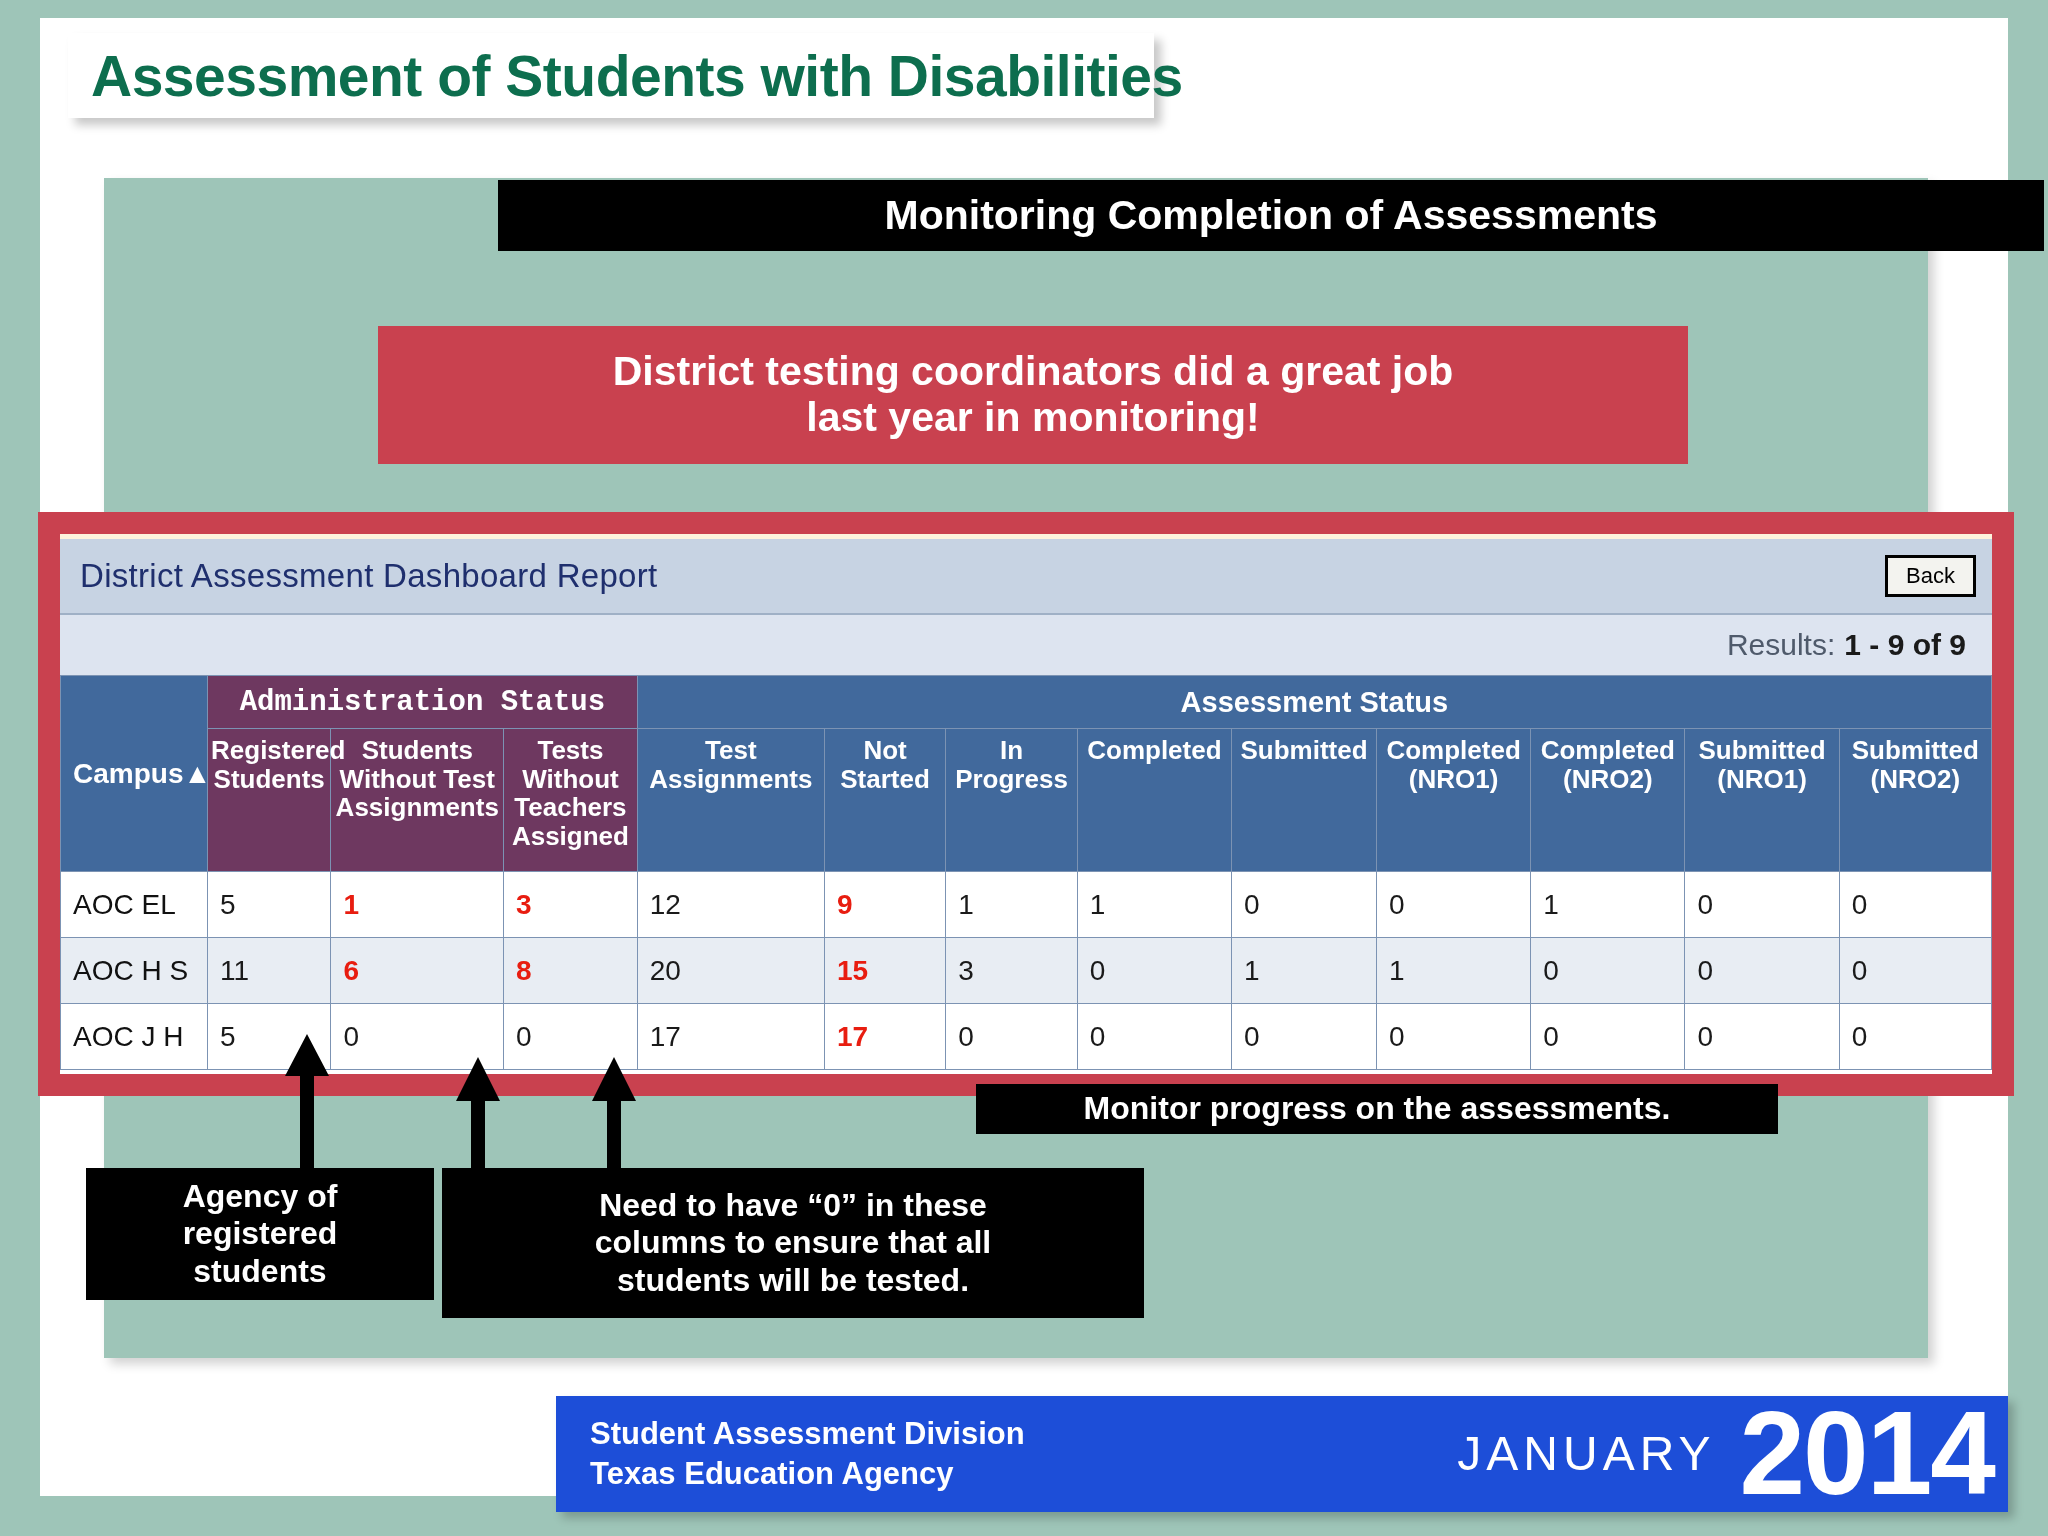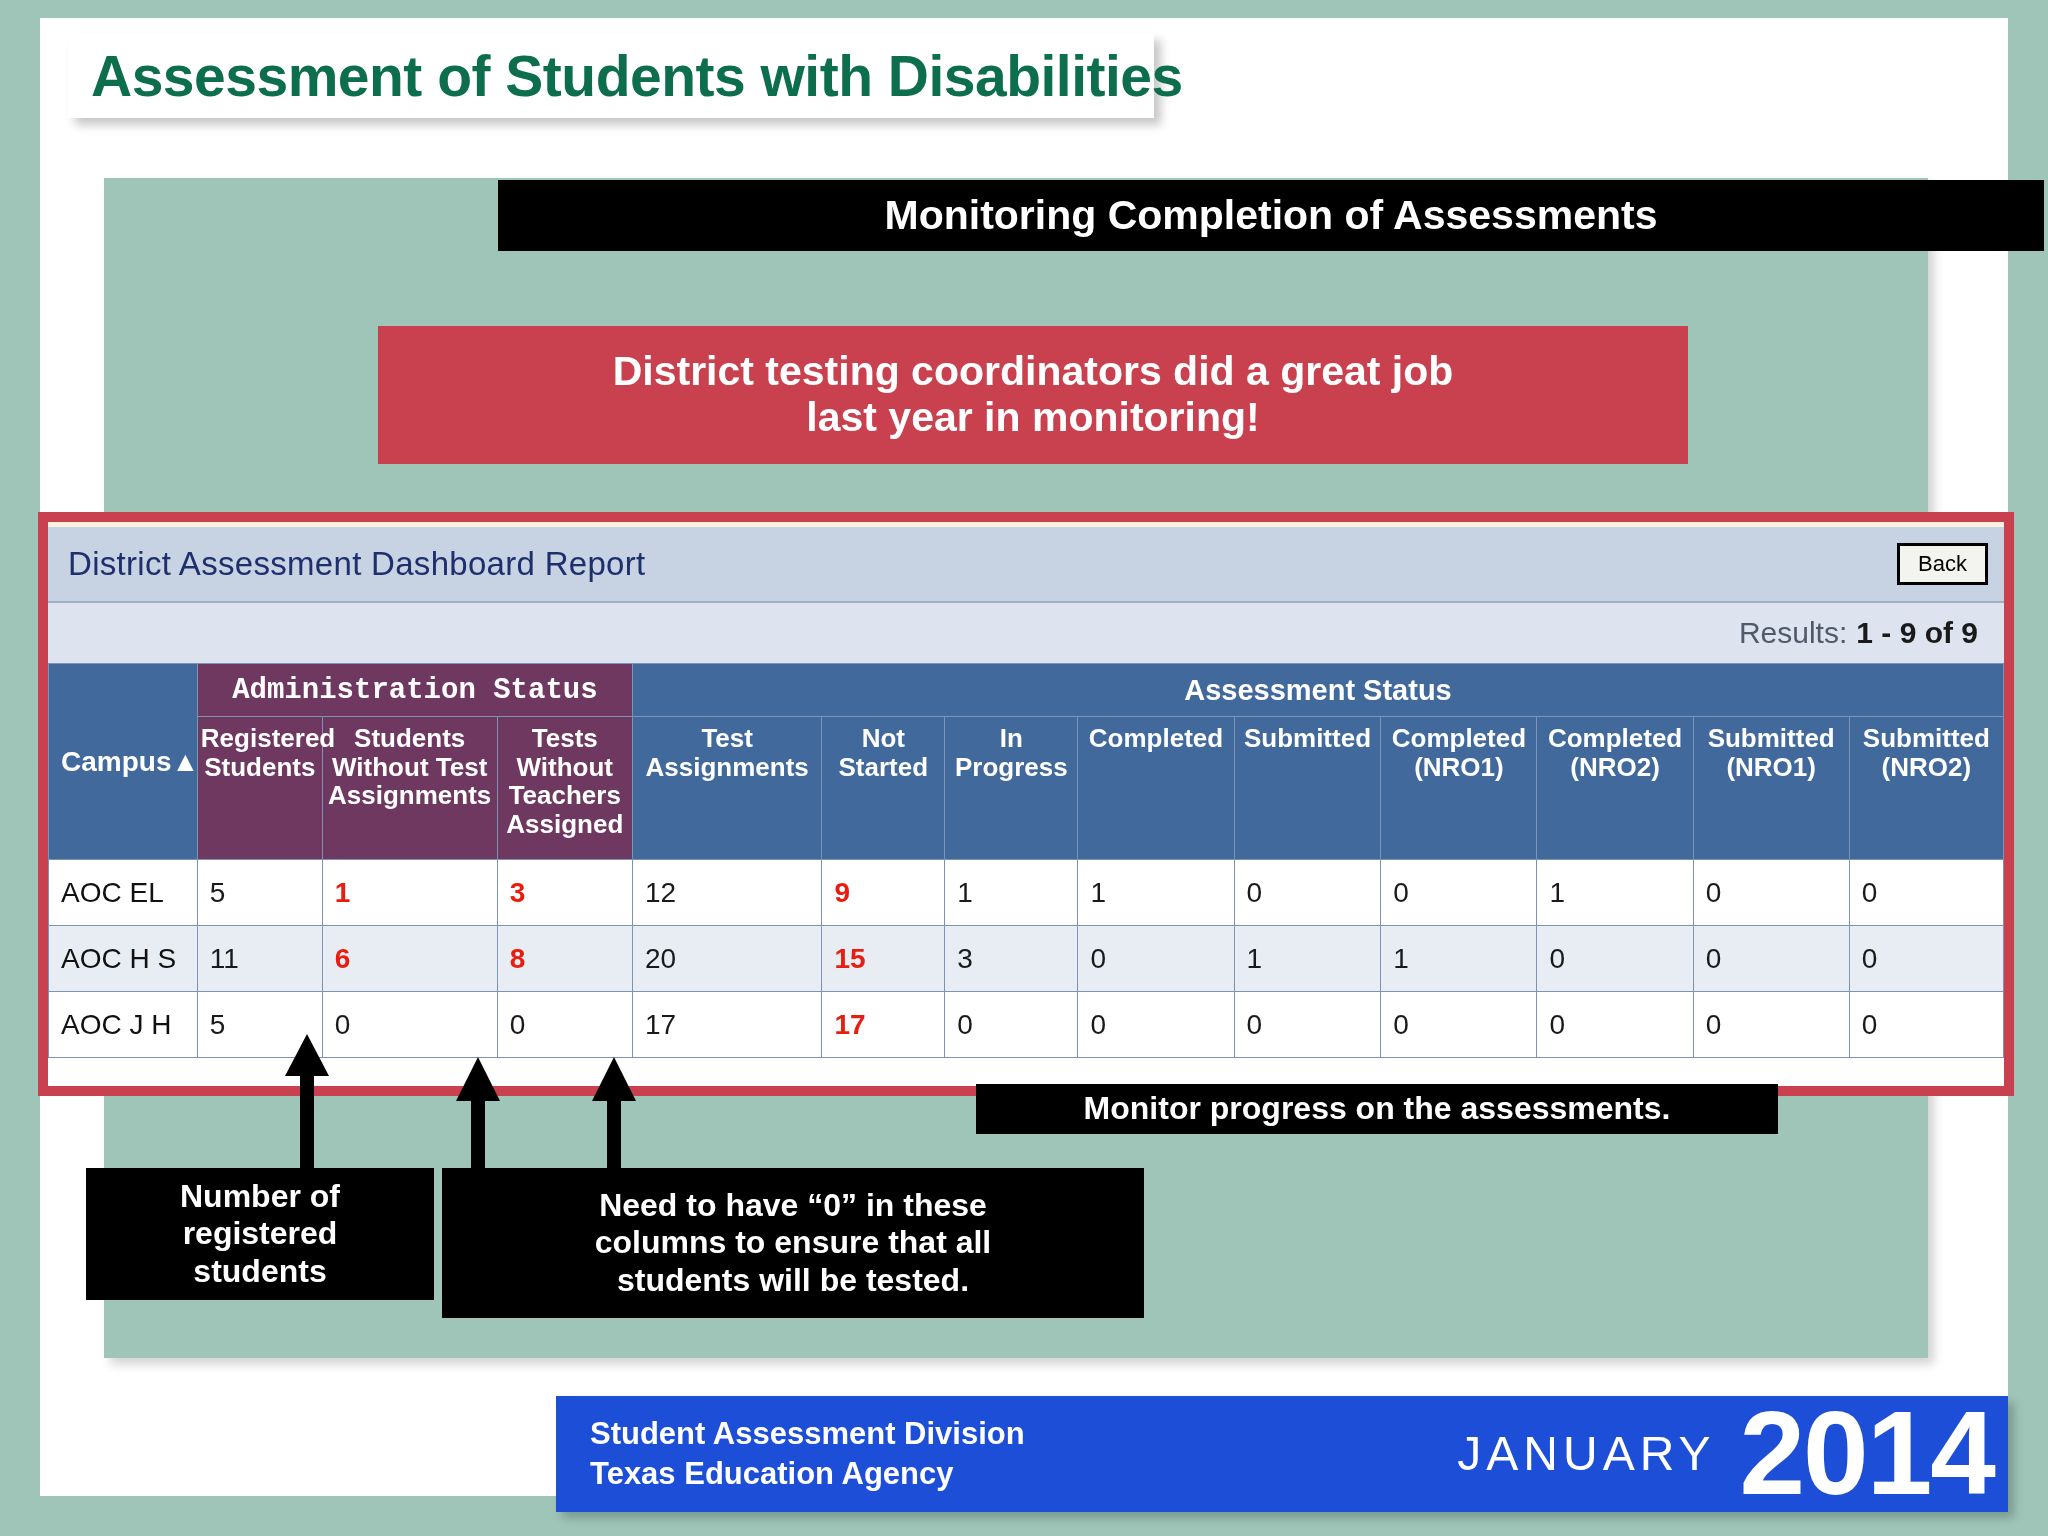--- a/index.html
+++ b/index.html
@@ -55,21 +55,21 @@
     display:flex;flex-direction:column;align-items:center;justify-content:center;
   }
   .red-line{
     color:#ffffff;font-size:41px;font-weight:bold;line-height:1.12;white-space:nowrap;
   }
 
   
   #report-frame{
     position:absolute;left:38px;top:512px;width:1976px;height:584px;
     background:#c9414f;
-    padding:10px;box-sizing:border-box;
+    padding:22px;box-sizing:border-box;
   }
   #report-inner{
     width:100%;height:100%;
     background:#ffffff;
     display:flex;flex-direction:column;
     box-sizing:border-box;
     overflow:hidden;
   }
   #report-topline{height:5px;background:#fdf3dd;}
 
@@ -301,21 +301,21 @@
   <svg class="arrow" style="left:454px;top:1053px;height:178px;" viewBox="0 0 48 178">
     <path d="M24 4 L46 48 L31 48 L31 178 L17 178 L17 48 L2 48 Z" fill="#000"></path>
   </svg>
   <svg class="arrow" style="left:590px;top:1053px;height:178px;" viewBox="0 0 48 178">
     <path d="M24 4 L46 48 L31 48 L31 178 L17 178 L17 48 L2 48 Z" fill="#000"></path>
   </svg>
 
   <div class="callout" id="callout-monitor" style="left:976px;top:1084px;width:802px;height:50px;">Monitor progress on the assessments.</div>
 
   <div class="callout" id="callout-registered" style="left:86px;top:1168px;width:348px;height:132px;flex-direction:column;">
-    <span style="white-space:pre-line;">Number of
+    <span style="white-space:pre-line;">Agency of
 registered
 students</span>
   </div>
 
   <div class="callout" id="callout-zeros" style="left:442px;top:1168px;width:702px;height:150px;flex-direction:column;">
     <span style="white-space:pre-line;">Need to have “0” in these
 columns to ensure that all
 students will be tested.</span>
   </div>
 

